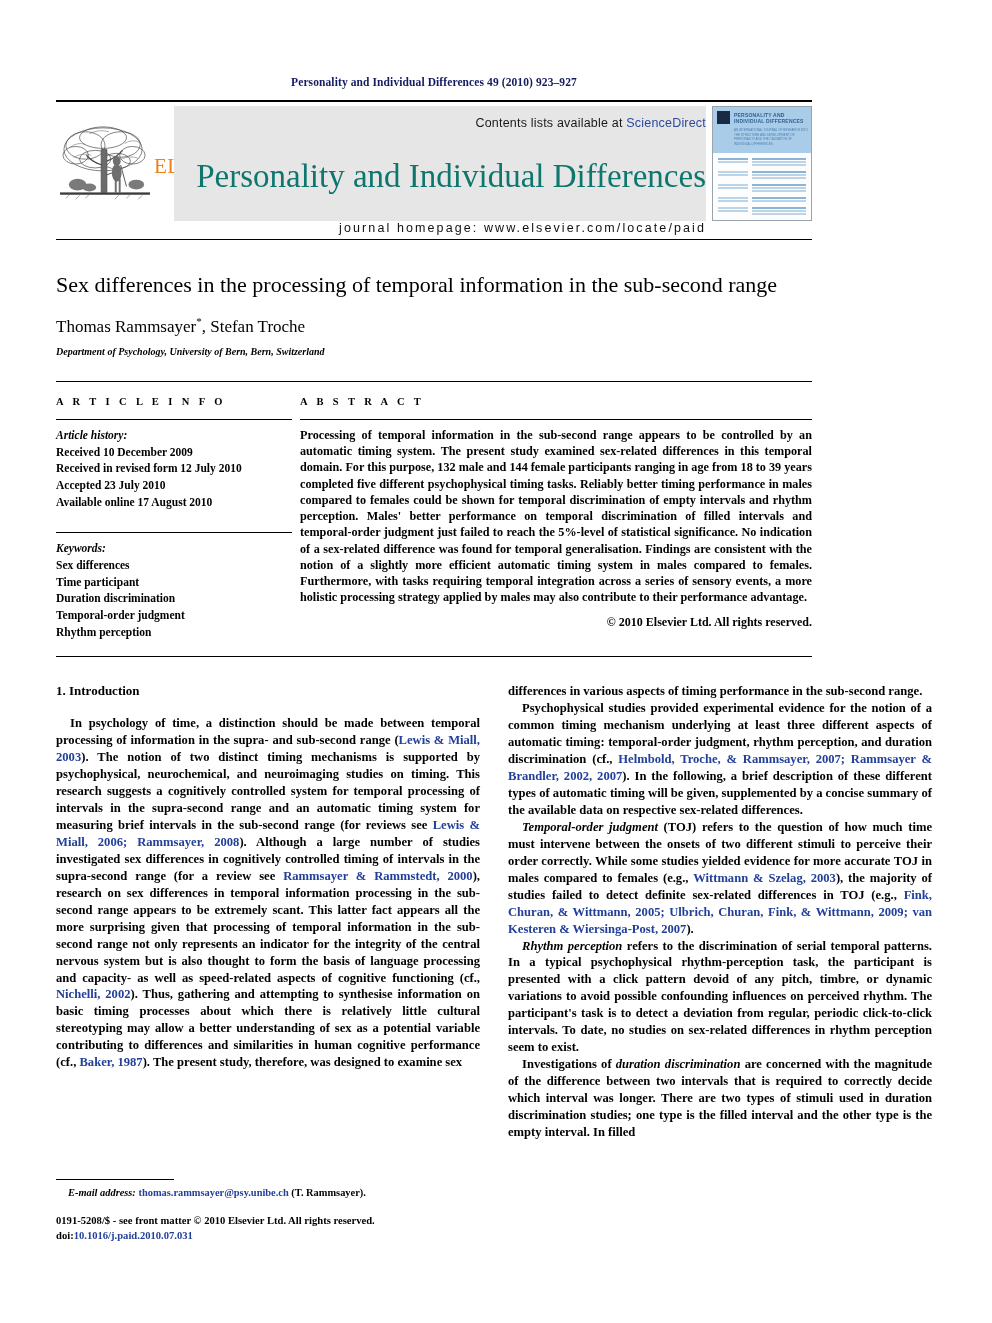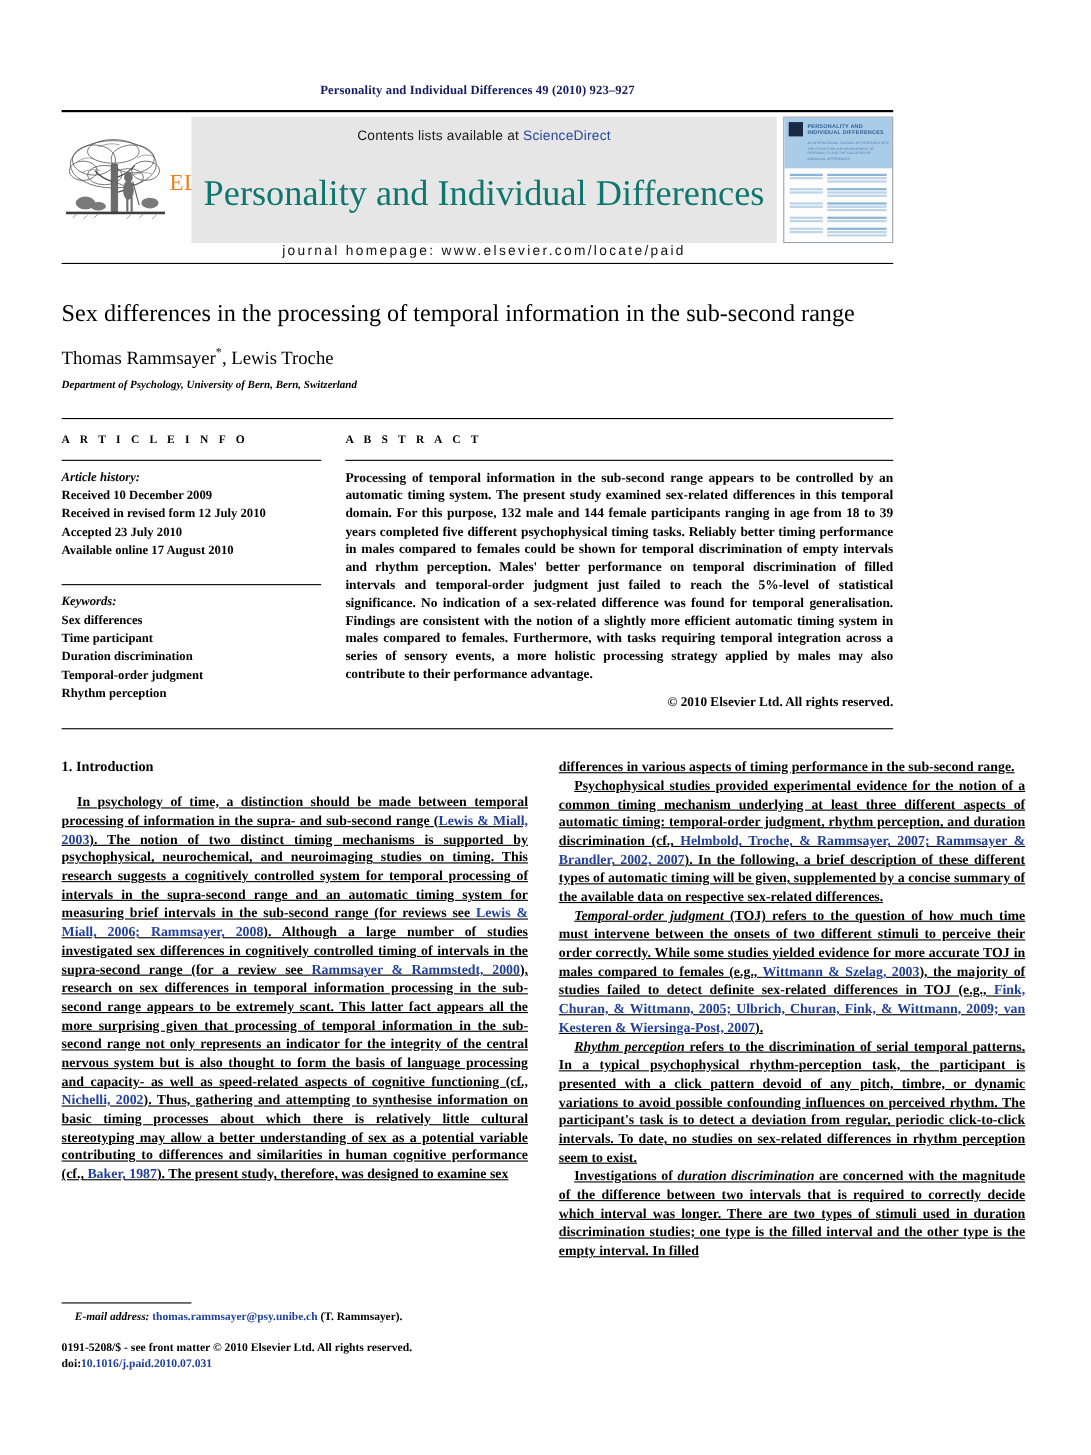--- a/index.html
+++ b/index.html
@@ -65,21 +65,21 @@
     line-height: 1;
     margin-top: 1px;
   }
 
   .banner {
     flex: 1 1 auto;
     background: #e6e6e6;
     margin: 4px 6px 4px 6px;
     display: flex;
     flex-direction: column;
-    align-items: center;
+    align-items: flex-end;
     justify-content: space-between;
     padding: 10px 0 12px 0;
     box-sizing: border-box;
     gap: 28px;
   }
   .contents-line {
     font-family: "Liberation Sans", sans-serif;
     font-size: 12.5px;
     color: #1a1a1a;
     letter-spacing: 0.2px;
@@ -195,21 +195,21 @@
     margin-top: 9px;
     color: #000;
   }
 
   
   .info-abstract {
     margin-top: 24px;
     border-top: 1px solid #000;
     padding-top: 14px;
     display: flex;
-    gap: 22px;
+    gap: 8px;
   }
   .col-info {
     width: 236px;
     flex: 0 0 236px;
   }
   .col-abstract {
     flex: 1 1 auto;
   }
   .sec-head {
     font-family: "Liberation Serif", serif;
@@ -269,21 +269,20 @@
     font-size: 13px;
     margin-bottom: 16px;
   }
   p.body {
     font-size: 12.6px;
     line-height: 1.345;
     text-align: justify;
     margin: 0;
     hyphens: auto;
     font-weight: bold;
-    text-decoration: underline;
   }
   p.body + p.body { text-indent: 14px; }
   p.body.indent { text-indent: 14px; }
   .cit { color: #22409a; }
   .term { font-style: italic; }
 
   
   .footnote-area {
     position: absolute;
     left: 0;
@@ -452,21 +451,21 @@
         </div>
       </div>
 
     </div>
   </div>
 
   <div class="title-rule"></div>
 
   <div class="art-title">Sex differences in the processing of temporal information in the sub-second range</div>
   <div class="authors">
-    <span>Thomas Rammsayer</span><sup>*</sup><span>, Lewis Troche</span>
+    <span>Thomas Rammsayer</span><sup>*</sup><span>, Stefan Troche</span>
   </div>
   <div class="affiliation">Department of Psychology, University of Bern, Bern, Switzerland</div>
 
   <div class="info-abstract">
 
     <div class="col-info">
       <div class="sec-head">A R T I C L E   I N F O</div>
       <div class="hr-thin"></div>
       <div class="hist-label">Article history:</div>
       <div class="hist-line">Received 10 December 2009</div>

